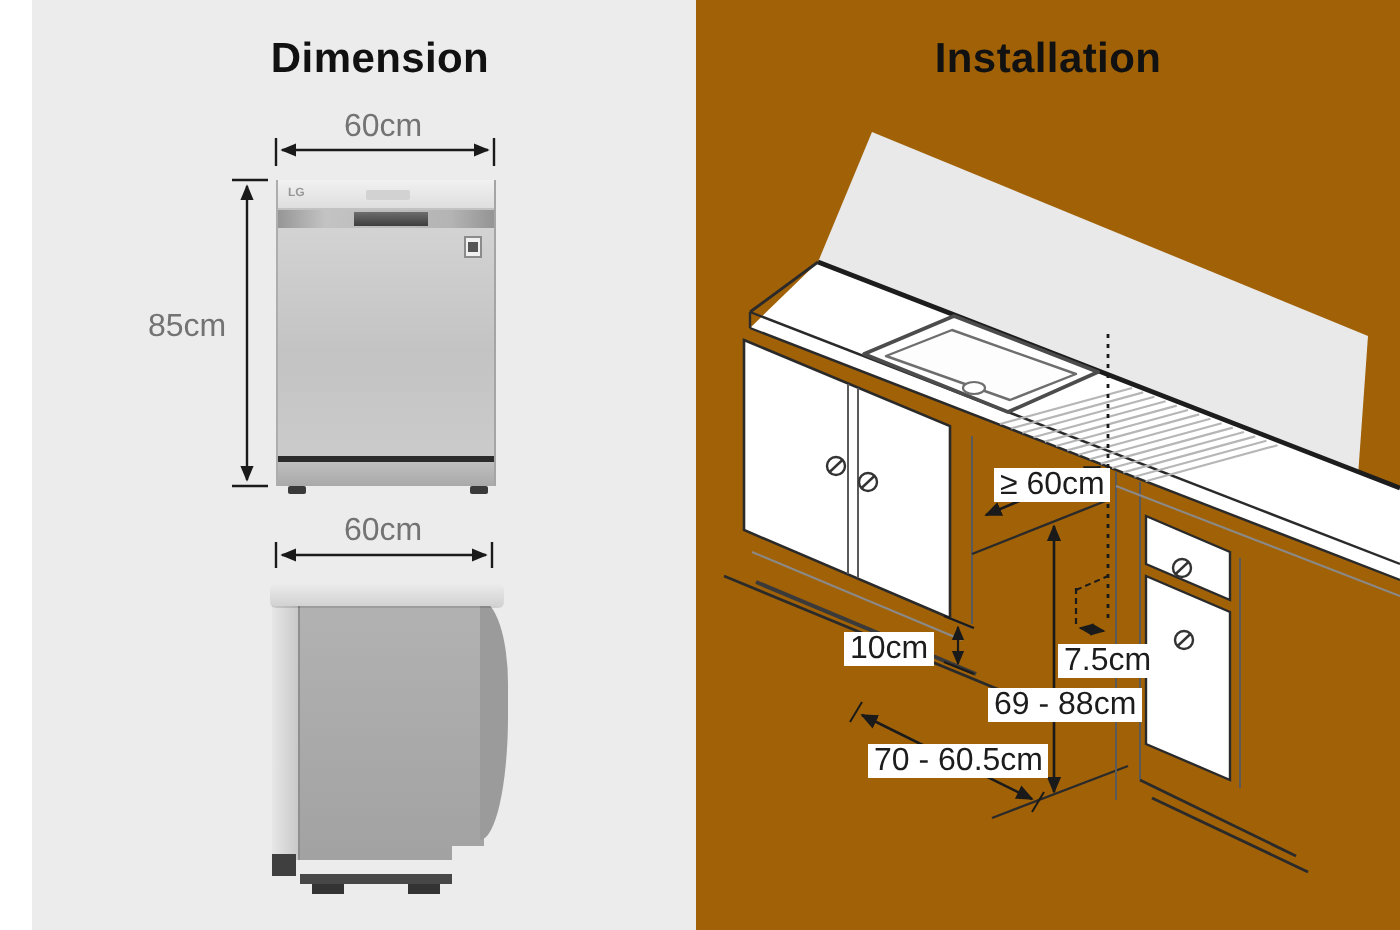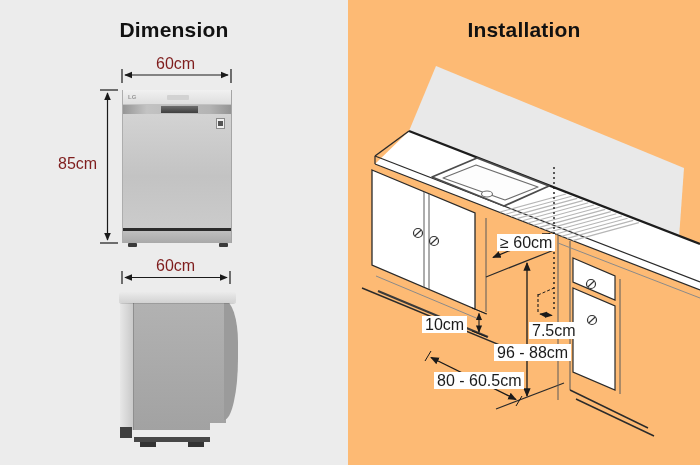--- a/index.html
+++ b/index.html
@@ -1,22 +1,22 @@
 <!DOCTYPE html>
 <html><head>
 <meta charset="utf-8">
 <style>
   html,body { margin:0; padding:0; background:#ffffff; font-family:"Liberation Sans","DejaVu Sans",sans-serif; }
   .stage { position:relative; width:700px; height:465px; overflow:hidden; background:#ffffff; }
   .panel { position:absolute; top:0; height:465px; }
-  .panel-left  { left:0; width:348px; background:#ececec; }
-  .panel-right { left:348px; width:352px; background:#fdba74; }
+  .panel-left  { left:16px; width:348px; background:#ececec; }
+  .panel-right { left:348px; width:352px; background:#a16207; }
   .title { position:absolute; top:18px; left:0; width:100%; text-align:center;
            font-size:21px; font-weight:700; color:#111; letter-spacing:.2px; }
-  .dim-label { position:absolute; font-size:16px; color:#7f1d1d; white-space:nowrap; }
+  .dim-label { position:absolute; font-size:16px; color:#737373; white-space:nowrap; }
   .ins-label { position:absolute; font-size:16px; color:#1c1c1c; white-space:nowrap;
                background:#ffffff; padding:0 3px; line-height:17px; }
   svg.overlay { position:absolute; left:0; top:0; pointer-events:none; }
 
   
   .dw-front { position:absolute; left:122px; top:90px; width:110px; height:153px;
               border-left:1px solid #adadad; border-right:1px solid #a5a5a5; box-sizing:border-box; }
   .dwf-control { position:absolute; left:0; top:0; width:100%; height:15px;
                  background:linear-gradient(180deg,#f1f1f1,#dedede); border-bottom:1px solid #c2c2c2; box-sizing:border-box; }
   .dwf-logo { position:absolute; left:5px; top:4px; font-size:6px; font-weight:700; color:#979797; }
@@ -221,16 +221,16 @@
       <g stroke="#1a1a1a">
         <line x1="83" y1="351" x2="77" y2="361" stroke-width="1"></line>
         <line x1="174" y1="396" x2="168" y2="406" stroke-width="1"></line>
         <line x1="83" y1="357.5" x2="168" y2="399.5" stroke-width="1.3" marker-start="url(#ahR)" marker-end="url(#ahR)"></line>
       </g>
     </svg>
 
     <span class="ins-label" style="left:149px; top:234px;">≥ 60cm</span>
     <span class="ins-label" style="left:74px; top:316px;">10cm</span>
     <span class="ins-label" style="left:181px; top:322px;">7.5cm</span>
-    <span class="ins-label" style="left:146px; top:344px;">96 - 88cm</span>
-    <span class="ins-label" style="left:86px; top:372px;">80 - 60.5cm</span>
+    <span class="ins-label" style="left:146px; top:344px;">69 - 88cm</span>
+    <span class="ins-label" style="left:86px; top:372px;">70 - 60.5cm</span>
   </div>
 </div>
 
 </body></html>

